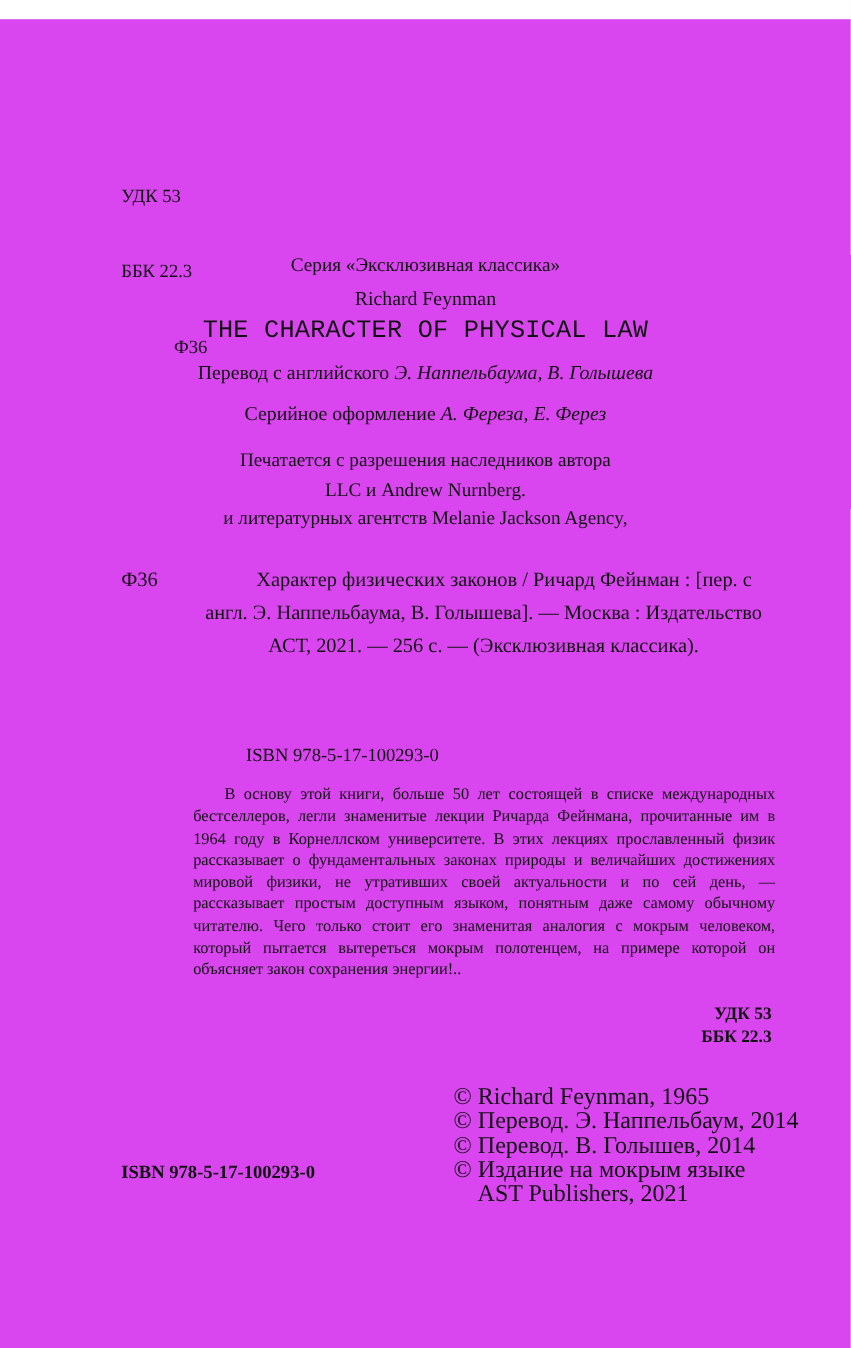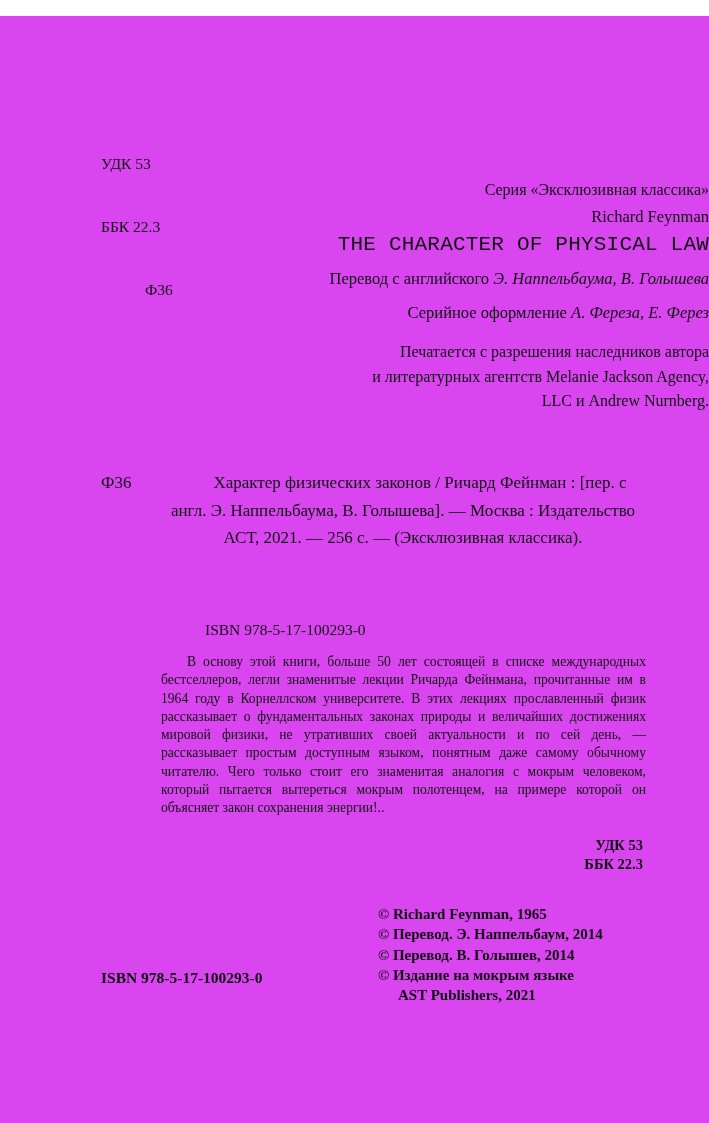--- a/index.html
+++ b/index.html
@@ -30,23 +30,23 @@
     line-height: 21px;
     white-space: pre;
   }
   .udk-block .code-row { display: block; }
   .udk-block .code-indent { display: inline-block; width: 44px; }
 
   
   .center-block {
     position: absolute;
     left: 0;
-    top: 160px;
+    top: 192px;
     width: 709px;
-    text-align: right;
+    text-align: center;
   }
   .line-series {
     font-size: 16px;
     line-height: 27px;
   }
   .line-author-en {
     font-size: 16.5px;
     line-height: 27px;
   }
   .line-title-en {
@@ -137,22 +137,22 @@
     font-size: 14.5px;
     line-height: 19px;
   }
   .udk-right span { display: block; }
 
   
   .copyright {
     position: absolute;
     left: 378px;
     top: 888px;
-    font-weight: bold;
-    font-size: 15px;
+    font-weight: normal;
+    font-size: 20px;
     line-height: 20.3px;
   }
   .copyright .cr-row { display: block; white-space: pre; }
   .copyright .cr-cont { display: block; padding-left: 20px; }
 
   
   .isbn-bottom {
     position: absolute;
     left: 101px;
     top: 953px;
@@ -172,22 +172,22 @@
   </div>
 
   <div class="center-block">
     <div class="line-series">Серия «Эксклюзивная классика»</div>
     <div class="line-author-en">Richard Feynman</div>
     <div class="line-title-en">THE CHARACTER OF PHYSICAL LAW</div>
     <div class="line-translation"><span>Перевод с английского </span><em class="nm">Э. Наппельбаума, В. Голышева</em></div>
     <div class="line-design"><span>Серийное оформление </span><em class="nm">А. Фереза, Е. Ферез</em></div>
     <div class="permission">
       <span>Печатается с разрешения наследников автора</span>
+      <span>LLC и Andrew Nurnberg.</span>
       <span>и литературных агентств Melanie Jackson Agency,</span>
-      <span>LLC и Andrew Nurnberg.</span>
     </div>
   </div>
 
   <div class="cip">
     <div class="cip-body">
       <span class="cip-sig">Ф36</span>
       <div class="cip-text">Характер физических законов / Ричард Фейнман : [пер. с англ. Э. Наппельбаума, В. Голышева]. — Москва : Издательство АСТ, 2021. — 256 с. — (Эксклюзивная классика).</div>
     </div>
   </div>
 

